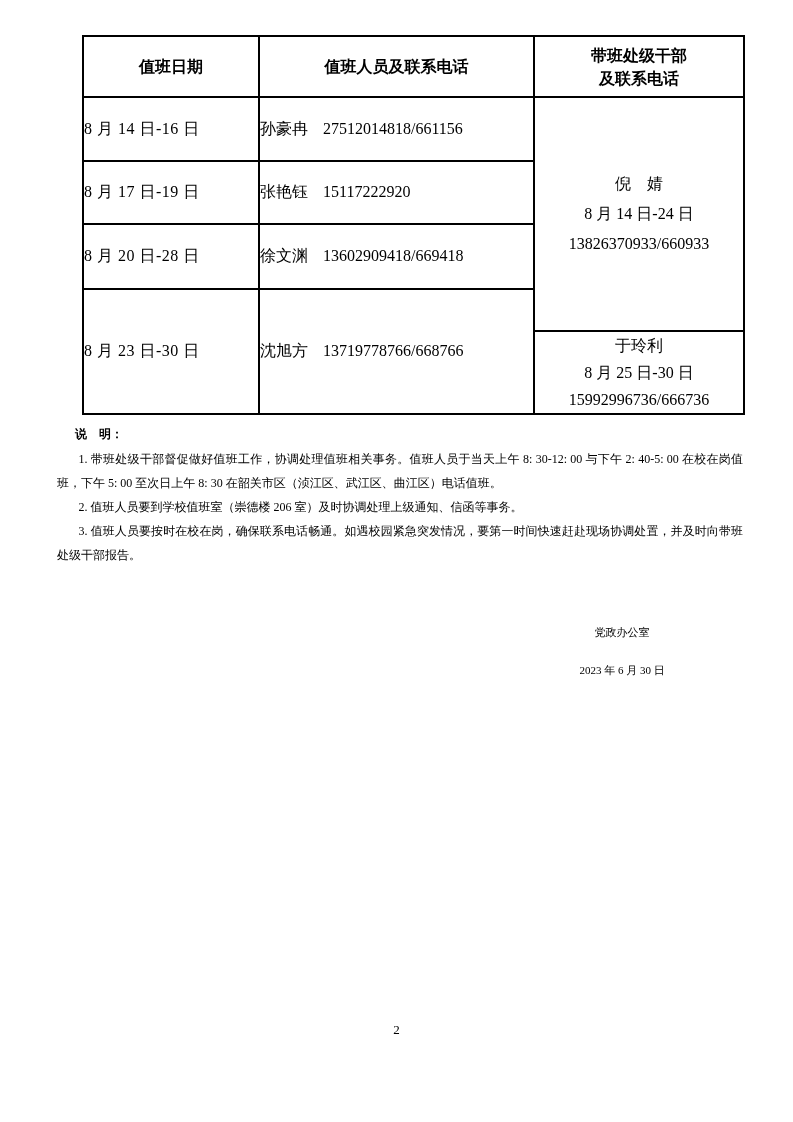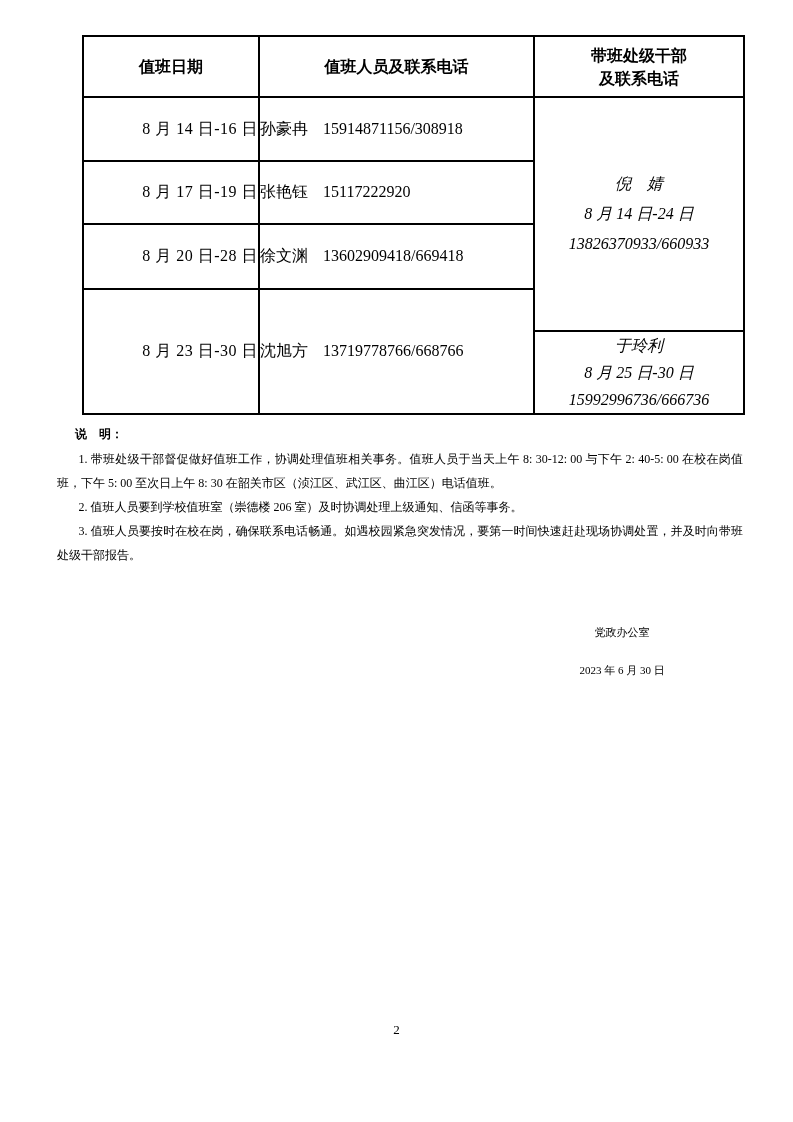--- a/index.html
+++ b/index.html
@@ -34,25 +34,25 @@
   tr.r3  { height: 65px; }
   tr.r4  { height: 42px; }
   tr.r5  { height: 83px; }
   th.hdr {
     font-weight: bold;
     font-size: 17px;
     text-align: center;
     white-space: pre-line;
     line-height: 23px;
   }
-  td.date-cell { text-align: right; letter-spacing: 0.5px; }
+  td.date-cell { text-align: left; letter-spacing: 0.5px; }
   td.person-cell { text-align: left; padding-left: 12px; }
   td.person-cell .pname { display: inline-block; margin-right: 15px; }
   td.leader-cell { text-align: center; }
-  td.leader-cell .lline { line-height: 30px; font-style: italic; }
+  td.leader-cell .lline { line-height: 30px; }
   td.leader-cell.tight .lline { line-height: 27px; }
   
   .notes {
     width: 686px;
     margin: 6px 0 0 57px;
     font-size: 12px;
     line-height: 24px;
     text-align: justify;
   }
   .notes-title {
@@ -97,21 +97,21 @@
       <tr class="rh">
         <th class="hdr">值班日期</th>
         <th class="hdr">值班人员及联系电话</th>
         <th class="hdr">带班处级干部
 及联系电话</th>
       </tr>
 
       <tr class="r1">
         <td class="date-cell">8 月 14 日-16 日</td>
         <td class="person-cell">
-          <span class="pname">孙豪冉</span><span>15914871156/308918</span>
+          <span class="pname">孙豪冉</span><span>27512014818/661156</span>
         </td>
         <td class="leader-cell" rowspan="4">
           <div class="lline">倪　婧</div>
           <div class="lline">8 月 14 日-24 日</div>
           <div class="lline">13826370933/660933</div>
         </td>
       </tr>
 
       <tr class="r2">
         <td class="date-cell">8 月 17 日-19 日</td>

